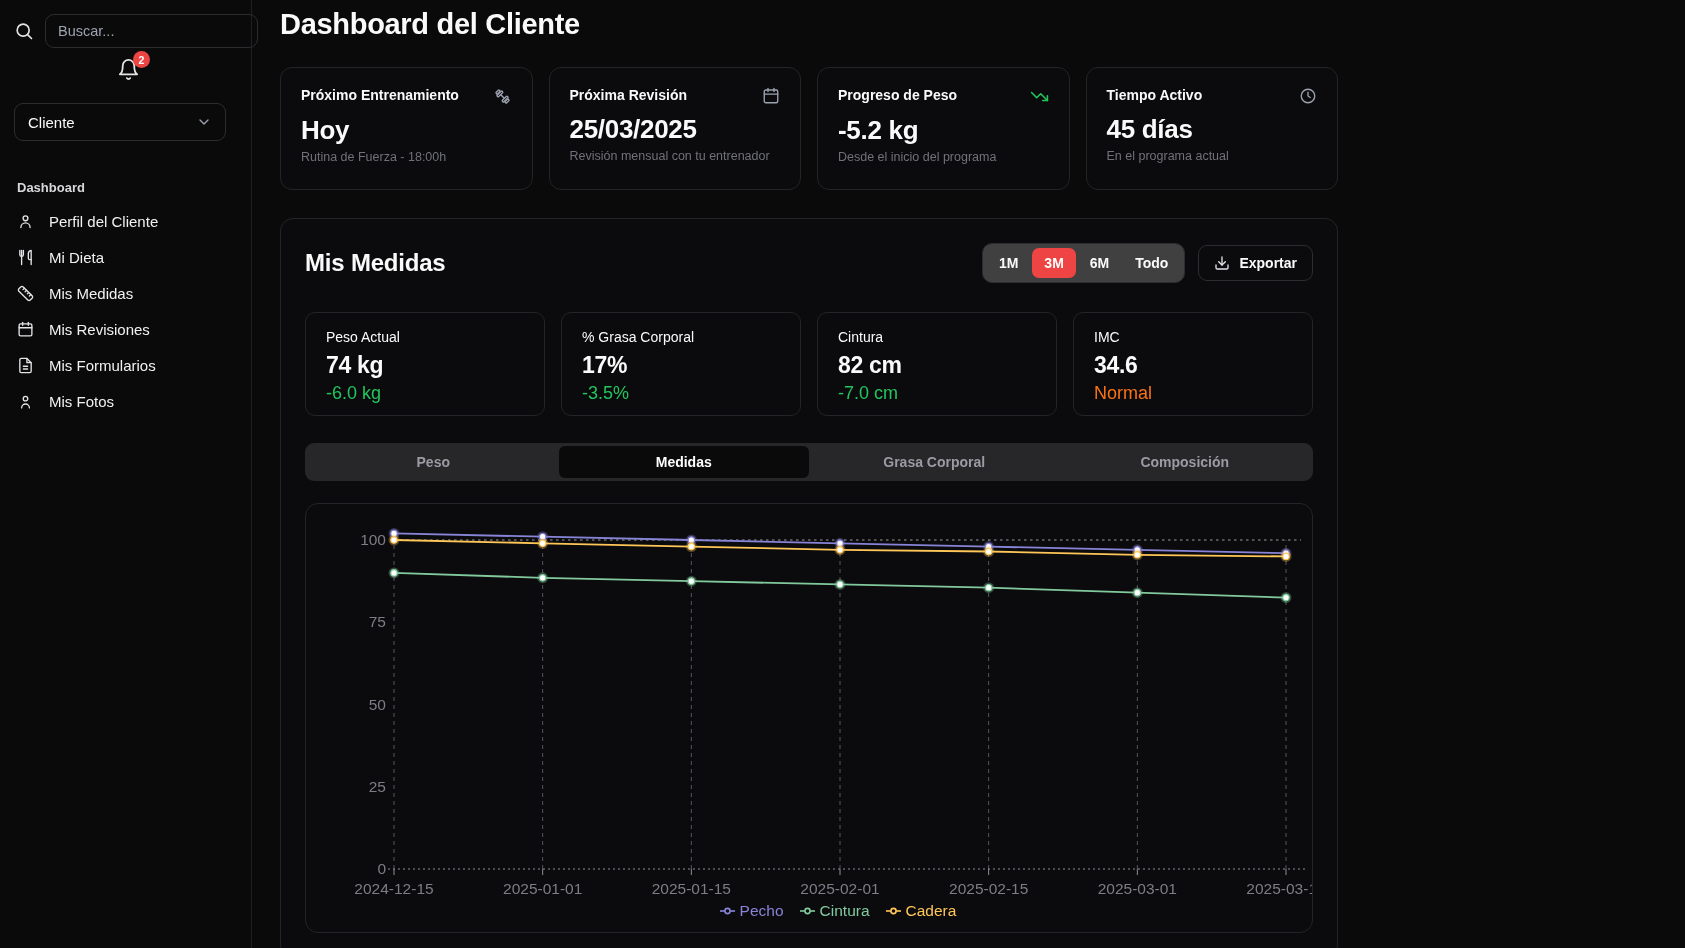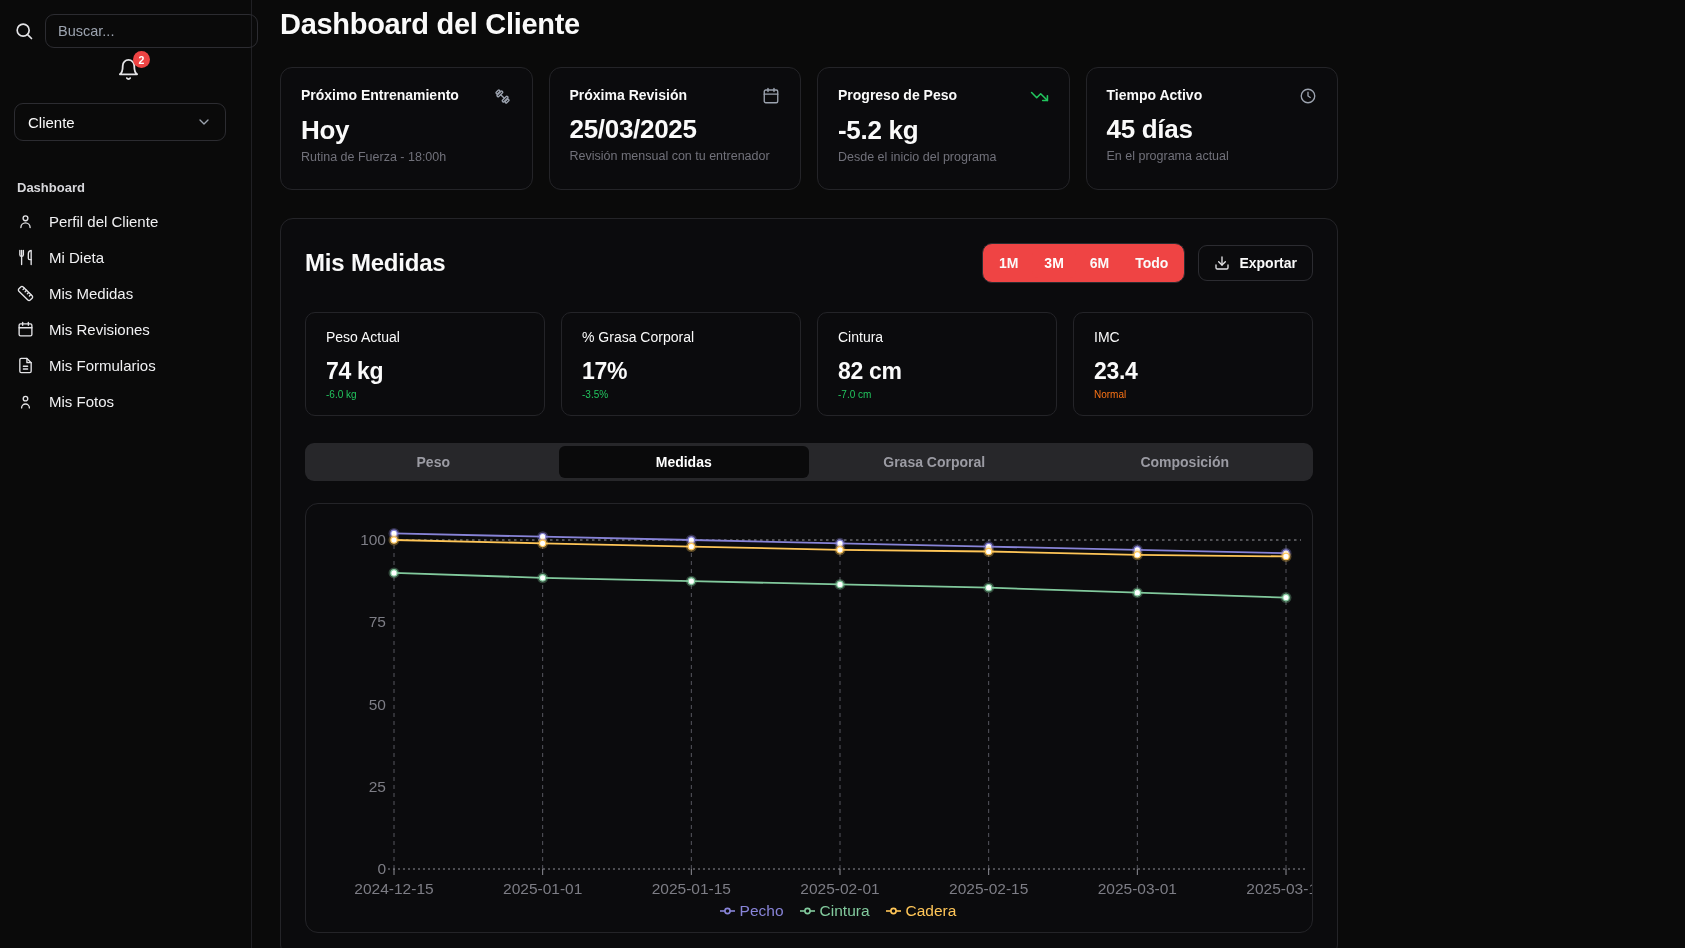--- a/index.html
+++ b/index.html
@@ -43,34 +43,34 @@
   .stat-label { font-size:14px; font-weight:600; }
   .stat-value { font-size:26px; font-weight:700; margin-top:9px; letter-spacing:-0.3px; }
   .stat-sub { font-size:12.5px; color:#71717a; margin-top:4px; }
 
   .measures-card { margin-top:28px; border:1px solid #242428; border-radius:13px;
                    background:#0b0b0d; padding:24px 24px 24px 24px; }
   .measures-head { display:flex; align-items:center; justify-content:space-between; }
   .measures-title { font-size:24px; font-weight:700; letter-spacing:-0.2px; }
   .head-controls { display:flex; align-items:center; gap:13px; }
   .range-group { display:flex; align-items:flex-end; gap:2px; border:1px solid #2c2c31;
-                 border-radius:10px; padding:4px; background:#ef4444; }
+                 border-radius:10px; padding:4px; background:#404040; }
   .range-btn { border:none; background:transparent; color:#fafafa; font-size:14px; font-weight:700;
                font-family:inherit; padding:7px 12px; border-radius:7px; cursor:pointer; }
   .range-btn.active { background:var(--accent,#ef4444); color:#fff; }
   .export-btn { display:flex; align-items:center; gap:9px; border:1px solid #2c2c31;
                 border-radius:9px; background:transparent; color:#fafafa; font-size:14px;
                 font-weight:600; font-family:inherit; padding:9px 15px; cursor:pointer; }
 
   .metric-grid { display:grid; grid-template-columns:repeat(4,1fr); gap:16px; margin-top:29px; }
   .metric-card { border:1px solid #242428; border-radius:10px; background:#0b0b0d;
                  height:104px; padding:16px 20px; }
   .metric-label { font-size:14px; font-weight:500; }
-  .metric-value { font-size:23px; font-weight:700; margin-top:13px; letter-spacing:-0.3px; }
-  .metric-delta { font-size:10px; margin-top:4px; }
+  .metric-value { font-size:23px; font-weight:700; margin-top:7px; letter-spacing:-0.3px; }
+  .metric-delta { font-size:18px; margin-top:4px; }
   .delta-green { color:var(--positive,#22c55e); }
   .delta-muted { color:#f97316; }
   .positive { color:var(--positive,#22c55e); }
 
   .tab-bar { display:flex; margin-top:27px; background:#27272a; border-radius:9px;
              padding:3px; height:38px; }
   .tab { flex:1; display:flex; align-items:center; justify-content:center; font-size:14px;
          font-weight:600; color:#9b9ba3; border-radius:6px; cursor:pointer; }
   .tab.active { background:#0a0a0b; color:#fff; }
 
@@ -288,21 +288,21 @@
         <div class="metric-value">17%</div>
         <div class="metric-delta delta-green">-3.5%</div>
       </div>
       <div class="metric-card">
         <div class="metric-label">Cintura</div>
         <div class="metric-value">82 cm</div>
         <div class="metric-delta delta-green">-7.0 cm</div>
       </div>
       <div class="metric-card">
         <div class="metric-label">IMC</div>
-        <div class="metric-value">23.4</div>
+        <div class="metric-value">34.6</div>
         <div class="metric-delta delta-muted">Normal</div>
       </div>
     </div>
 
     <div class="tab-bar">
       <div class="tab">Peso</div>
       <div class="tab active">Medidas</div>
       <div class="tab">Grasa Corporal</div>
       <div class="tab">Composición</div>
     </div>

